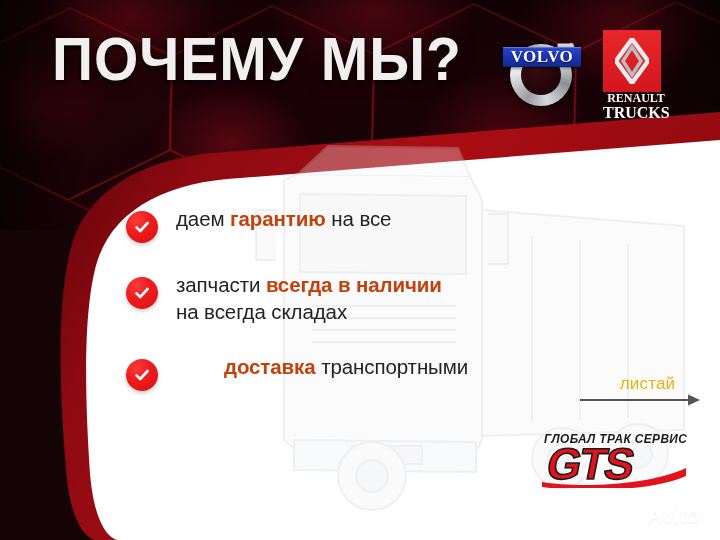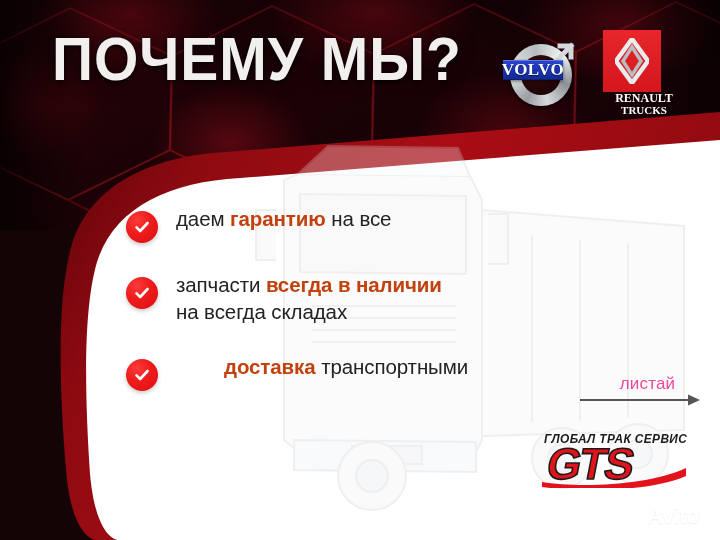--- a/index.html
+++ b/index.html
@@ -111,22 +111,22 @@
     border-radius: 50%;
     background: radial-gradient(circle at 40% 35%, #3a0a10, #1c0407 75%);
   }
   .volvo-arrow {
     position: absolute;
     left: 48px; top: 6px;
     width: 26px; height: 26px;
   }
   .volvo-bar {
     position: absolute;
-    left: 0px; top: 26px;
-    width: 60px; height: 20px;
+    left: 0px; top: 13px;
+    width: 78px; height: 20px;
     background: linear-gradient(to bottom, #2a46c8 0%, #1a33b4 48%, #132a96 100%);
     border-top: 1px solid #5f76e0;
     border-bottom: 1px solid #0d1f6e;
     display: flex;
     align-items: center;
     justify-content: center;
     box-shadow: 0 1px 3px rgba(0,0,0,0.55);
   }
   .volvo-bar span {
     font-family: "Liberation Serif", serif;
@@ -147,30 +147,30 @@
     width: 58px; height: 62px;
     background: linear-gradient(to bottom, #e8262b, #d4171d);
   }
   .renault-diamond {
     position: absolute;
     left: 16px; top: 8px;
     width: 34px; height: 46px;
   }
   .renault-text {
     position: absolute;
-    left: 12px; top: 62px;
+    left: 4px; top: 62px;
     width: 66px;
     text-align: center;
     font-family: "Liberation Serif", serif;
     font-weight: bold;
     color: #ffffff;
     line-height: 1.0;
   }
   .renault-text .l1 { font-size: 12px; letter-spacing: 0px; display: block; }
-  .renault-text .l2 { font-size: 11px; letter-spacing: 0px; display: block; margin-top: 1px; }
+  .renault-text .l2 { font-size: 16px; letter-spacing: 0px; display: block; margin-top: 1px; }
 
   
   .truck-wm {
     position: absolute;
     left: 232px;
     top: 140px;
     width: 470px;
     height: 390px;
     opacity: 0.30;
     pointer-events: none;
@@ -211,21 +211,21 @@
 
   
   .swipe-hint {
     position: absolute;
     left: 578px;
     top: 374px;
     width: 125px;
   }
   .swipe-word {
     font-size: 17px;
-    color: #ec4899;
+    color: #eab308;
     text-align: center;
     letter-spacing: 0.2px;
     margin-left: 14px;
   }
   .swipe-arrow { margin-top: -2px; }
 
   
   .gts-logo {
     position: absolute;
     left: 538px;

